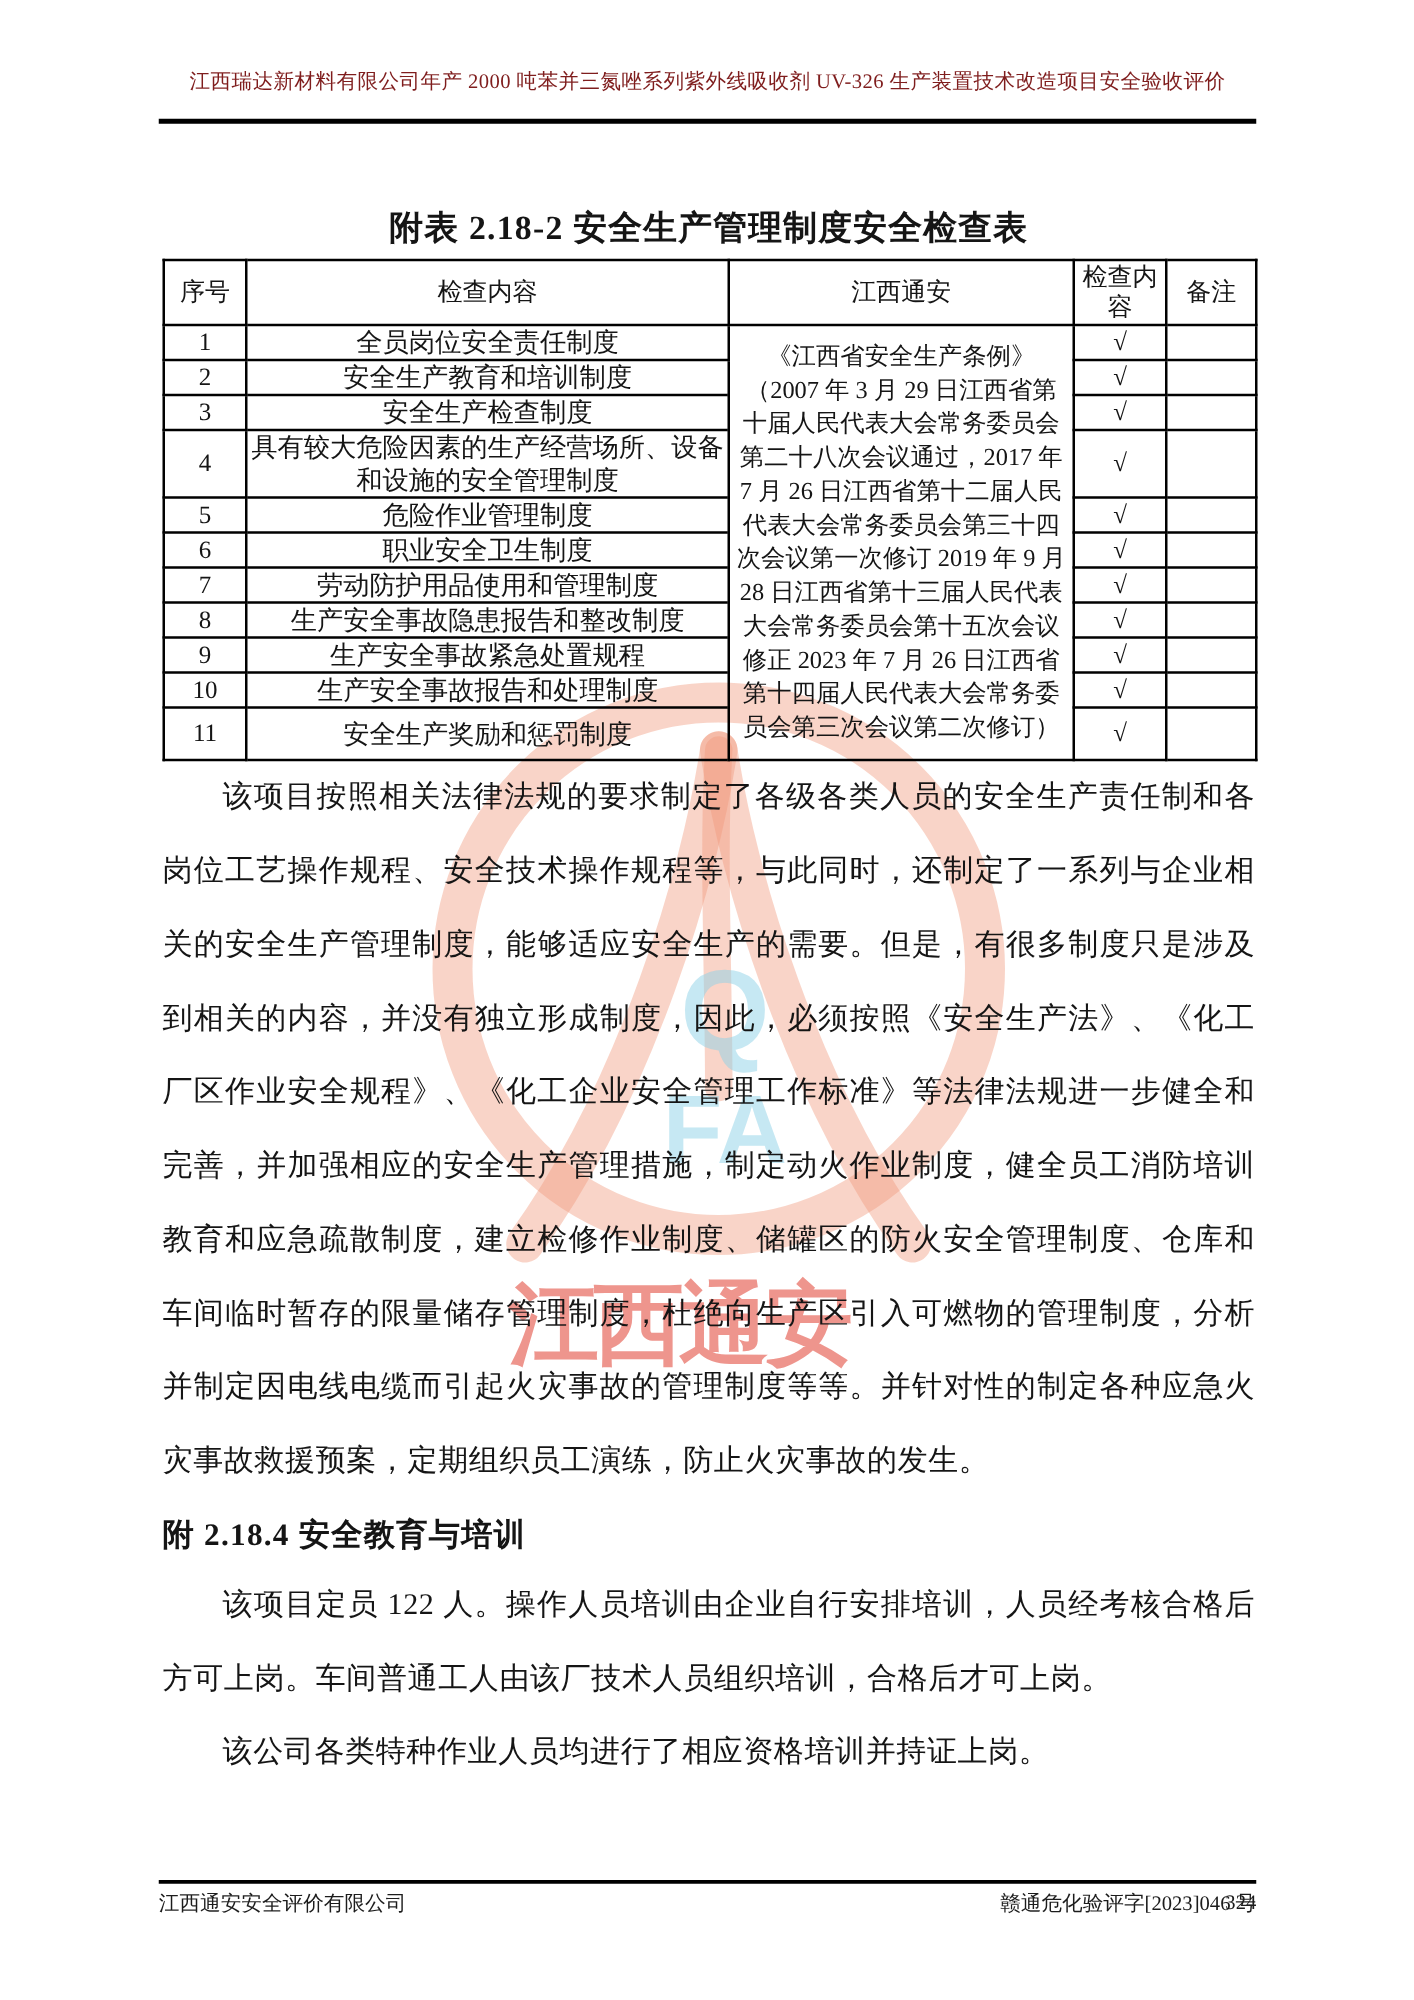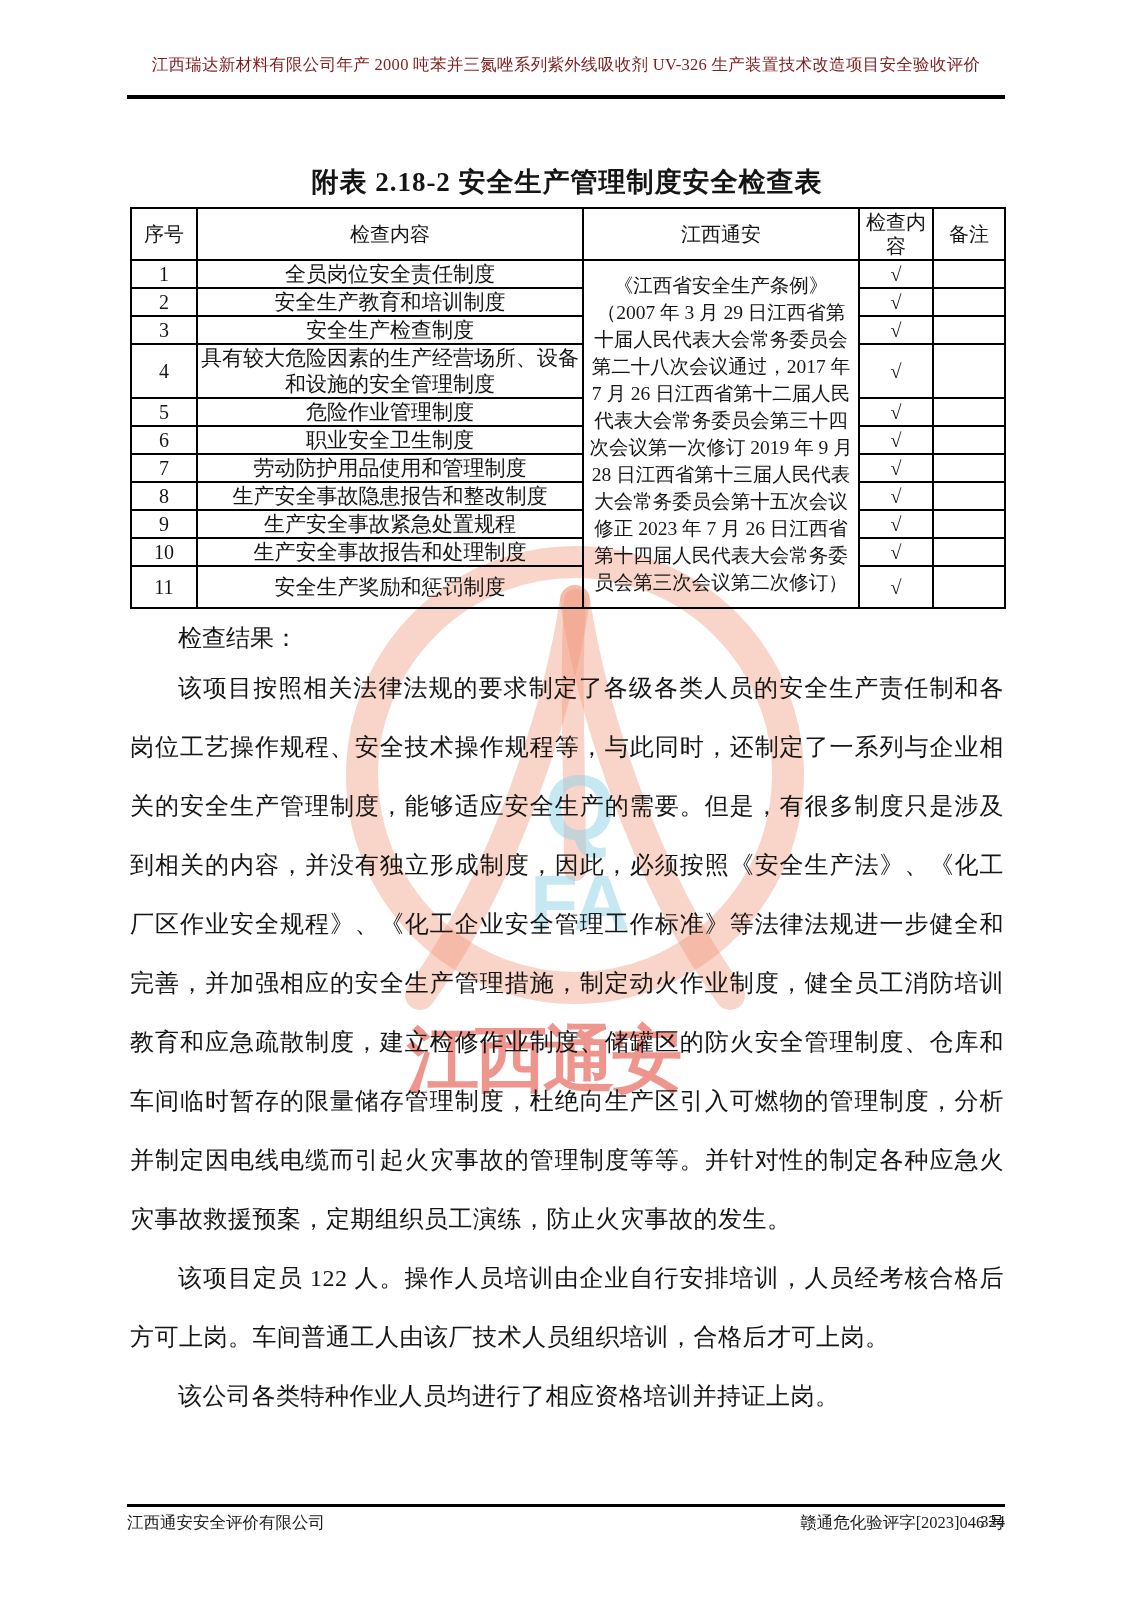--- a/index.html
+++ b/index.html
@@ -168,22 +168,22 @@
           </tr>
           <tr style="height: 42px; padding-left: 28px;">
             <td class="c-no">11</td>
             <td class="c-content">安全生产奖励和惩罚制度</td>
             <td class="c-result">√</td>
             <td class="c-remark"></td>
           </tr>
         </tbody>
     </table>
 
-    <p class="result-label">检查结果：</p>
     <p class="para">该项目按照相关法律法规的要求制定了各级各类人员的安全生产责任制和各岗位工艺操作规程、安全技术操作规程等，与此同时，还制定了一系列与企业相关的安全生产管理制度，能够适应安全生产的需要。但是，有很多制度只是涉及到相关的内容，并没有独立形成制度，因此，必须按照《安全生产法》、《化工厂区作业安全规程》、《化工企业安全管理工作标准》等法律法规进一步健全和完善，并加强相应的安全生产管理措施，制定动火作业制度，健全员工消防培训教育和应急疏散制度，建立检修作业制度、储罐区的防火安全管理制度、仓库和车间临时暂存的限量储存管理制度，杜绝向生产区引入可燃物的管理制度，分析并制定因电线电缆而引起火灾事故的管理制度等等。并针对性的制定各种应急火灾事故救援预案，定期组织员工演练，防止火灾事故的发生。</p>
+    <h2 class="section-heading">附 2.18.4 安全教育与培训</h2>
     <p class="para">该项目定员 122 人。操作人员培训由企业自行安排培训，人员经考核合格后方可上岗。车间普通工人由该厂技术人员组织培训，合格后才可上岗。</p>
     <p class="para">该公司各类特种作业人员均进行了相应资格培训并持证上岗。</p>
   </div>
 
   <div class="footer-rule"></div>
   <div class="footer-row">
     <span class="footer-left">江西通安安全评价有限公司</span>
     <span class="footer-center">324</span>
     <span class="footer-right">赣通危化验评字[2023]046 号</span>
   </div>

